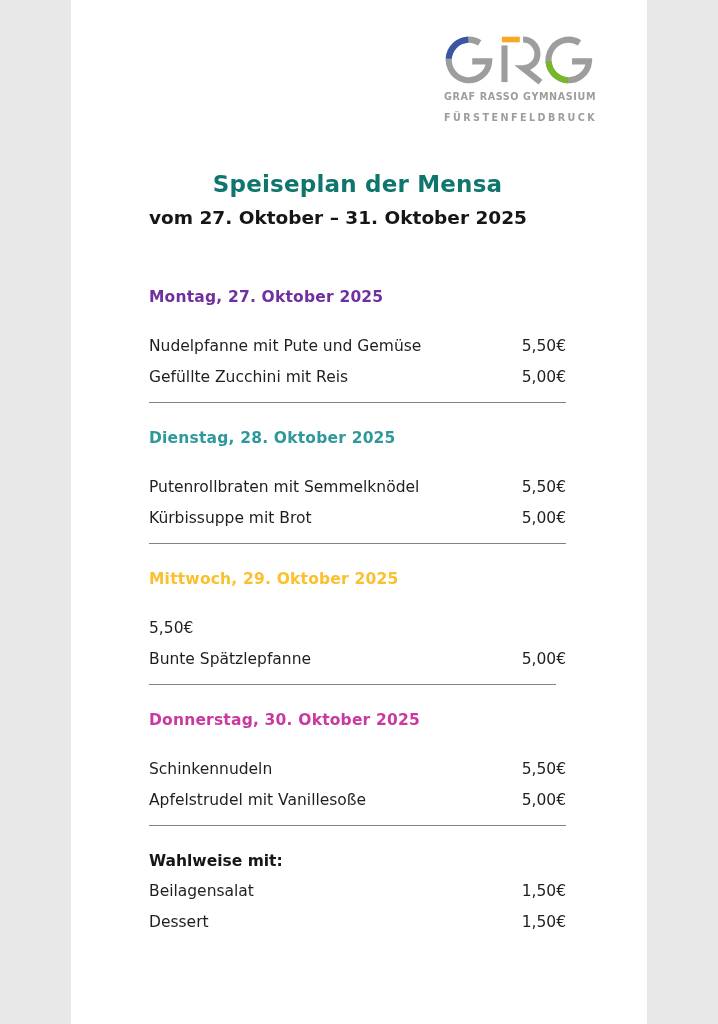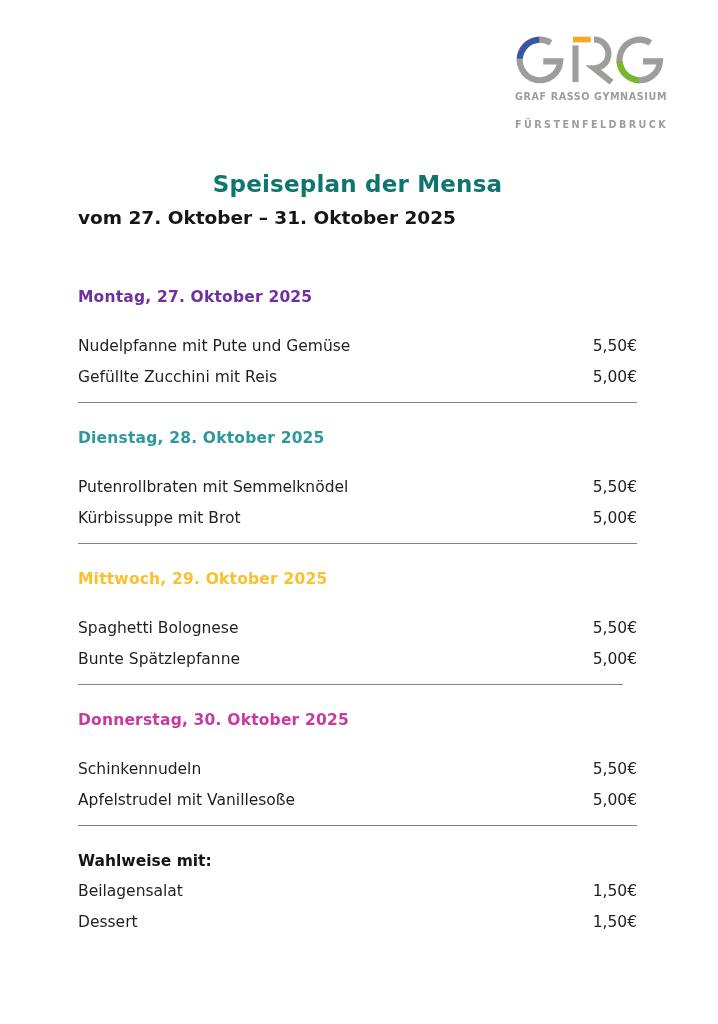--- a/index.html
+++ b/index.html
@@ -1,39 +1,39 @@
 <!DOCTYPE html>
 <html lang="de"><head>
 <meta charset="utf-8">
 <title>Speiseplan der Mensa</title>
 <style>
   html,body { margin:0; padding:0; background:#e8e8e8; }
   .page {
     position:relative;
-    width:718px; height:1024px;
+    width:576px; height:1024px;
     margin:0 auto;
     background:#ffffff;
     box-sizing:border-box;
     padding:0 81px 0 78px;
     font-family:"DejaVu Sans","Liberation Sans",sans-serif;
     color:#1f1f1f;
     overflow:hidden;
   }
 
   
   .logo-block {
     position:absolute;
     top:33px; right:47px;
     width:156px;
     text-align:left;
   }
   .logo-mark { display:block; width:153px; height:54px; }
   .logo-text { margin-top:4px; color:#9d9d9c; font-weight:bold; }
   .logo-line1 { font-size:9.6px; letter-spacing:0.62px; white-space:nowrap; }
-  .logo-line2 { font-size:9.6px; letter-spacing:2.45px; white-space:nowrap; margin-top:17px; }
+  .logo-line2 { font-size:9.6px; letter-spacing:2.45px; white-space:nowrap; margin-top:10px; }
 
   
   h1.doc-title {
     margin:0; padding-top:171px;
     text-align:center;
     font-size:23px; font-weight:bold; color:#0f766e;
     letter-spacing:0.2px;
   }
   h2.doc-subtitle {
     margin:10px 0 0; text-align:left;
@@ -120,21 +120,20 @@
         </div>
         <div class="row">
           <span class="dish">Kürbissuppe mit Brot</span>
           <span class="price">5,00€</span>
         </div>
         <div class="divider"></div>
       </section>
       <section class="day">
         <h3 class="day-heading" style="color: rgb(252, 192, 46);">Mittwoch, 29. Oktober 2025</h3>
         <div class="row">
-          <span class="dish">Spaghetti Bolognese</span>
           <span class="price">5,50€</span>
         </div>
         <div class="row">
           <span class="dish">Bunte Spätzlepfanne</span>
           <span class="price">5,00€</span>
         </div>
         <div class="divider"></div>
       </section>
       <section class="day">
         <h3 class="day-heading" style="color: rgb(201, 57, 159);">Donnerstag, 30. Oktober 2025</h3>

